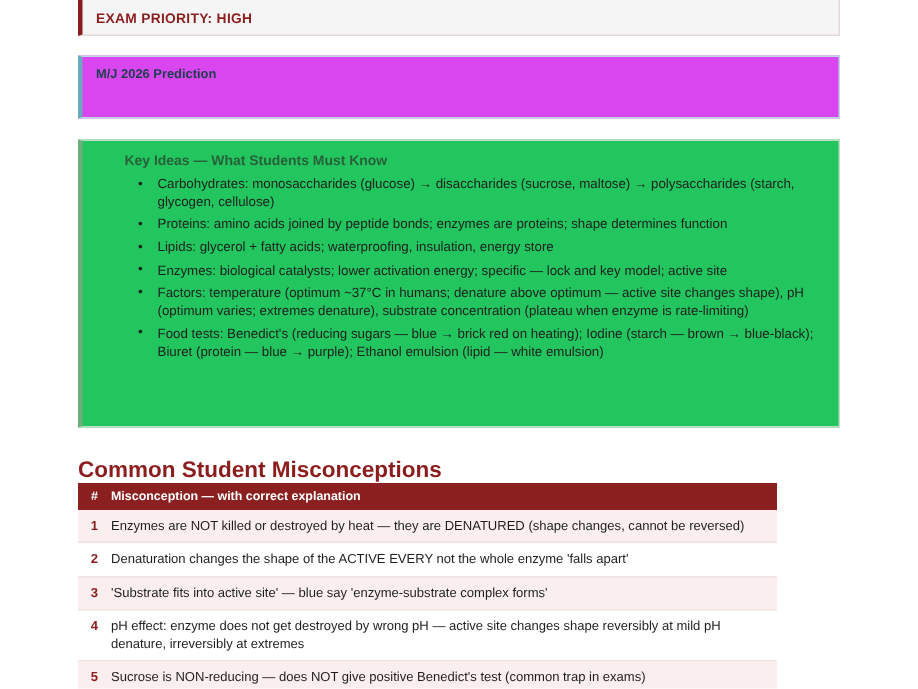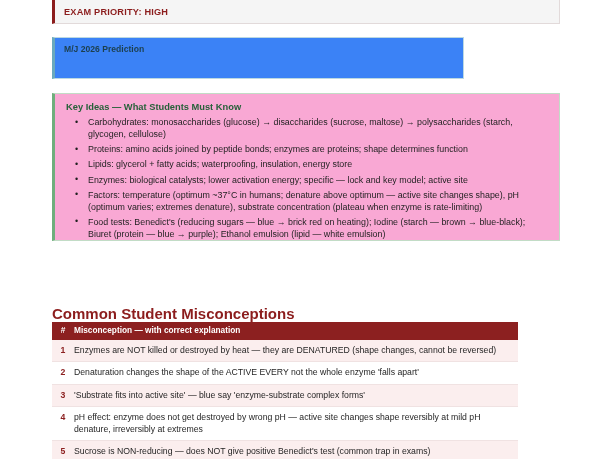--- a/index.html
+++ b/index.html
@@ -42,24 +42,24 @@
     font-weight: bold;
     color: #8c1d1d;
     letter-spacing: 0.2px;
   }
 
   
   .prediction-box {
     position: absolute;
     left: 52px;
     top: 37px;
-    width: 412px;
+    width: 508px;
     height: 42px;
     box-sizing: border-box;
-    background: #3b82f6;
+    background: #d946ef;
     border: 1px solid #bcd9e2;
     border-left: 3px solid #6aa9bd;
     padding: 6px 10px 0 9px;
   }
   .prediction-title {
     font-size: 8.6px;
     font-weight: bold;
     color: #1c3f4d;
     margin-bottom: 4px;
   }
@@ -68,26 +68,26 @@
     color: #1c3f4d;
     line-height: 1.25;
   }
 
   
   .keyideas-box {
     position: absolute;
     left: 52px;
     top: 93px;
     width: 508px;
-    height: 148px;
-    box-sizing: border-box;
-    background: #f9a8d4;
+    height: 192px;
+    box-sizing: border-box;
+    background: #22c55e;
     border: 1px solid #c2dcc6;
     border-left: 3px solid #6fae7c;
-    padding: 8px 12px 0 11px;
+    padding: 8px 12px 0 28px;
   }
   .keyideas-title {
     font-size: 9.3px;
     font-weight: bold;
     color: #27613a;
     margin-bottom: 5px;
   }
   .keyideas-list {
     margin: 0;
     padding: 0;

